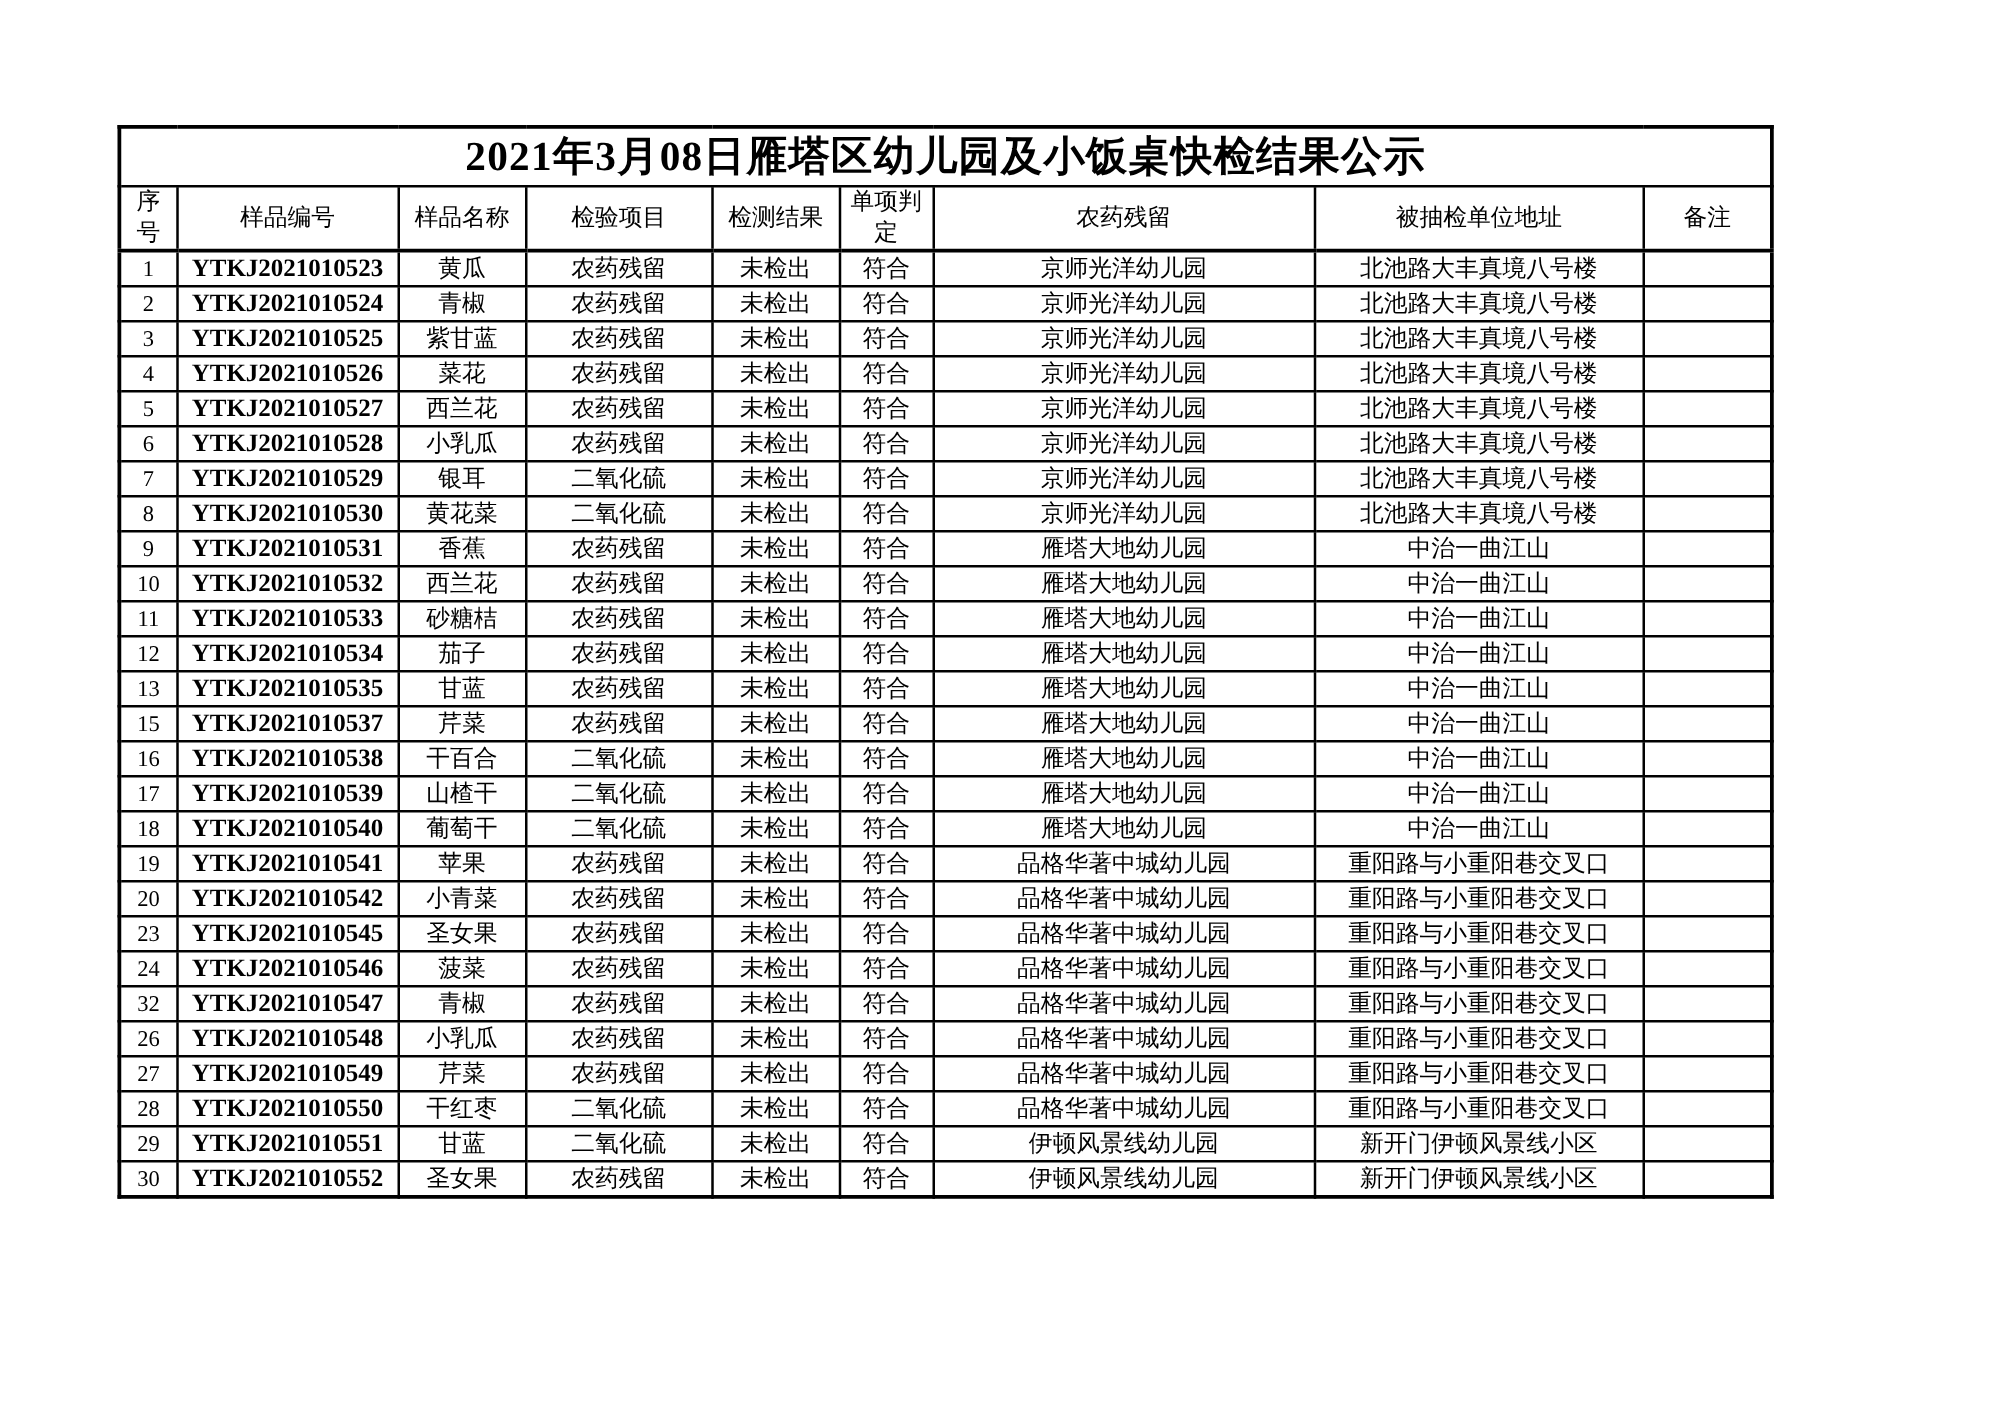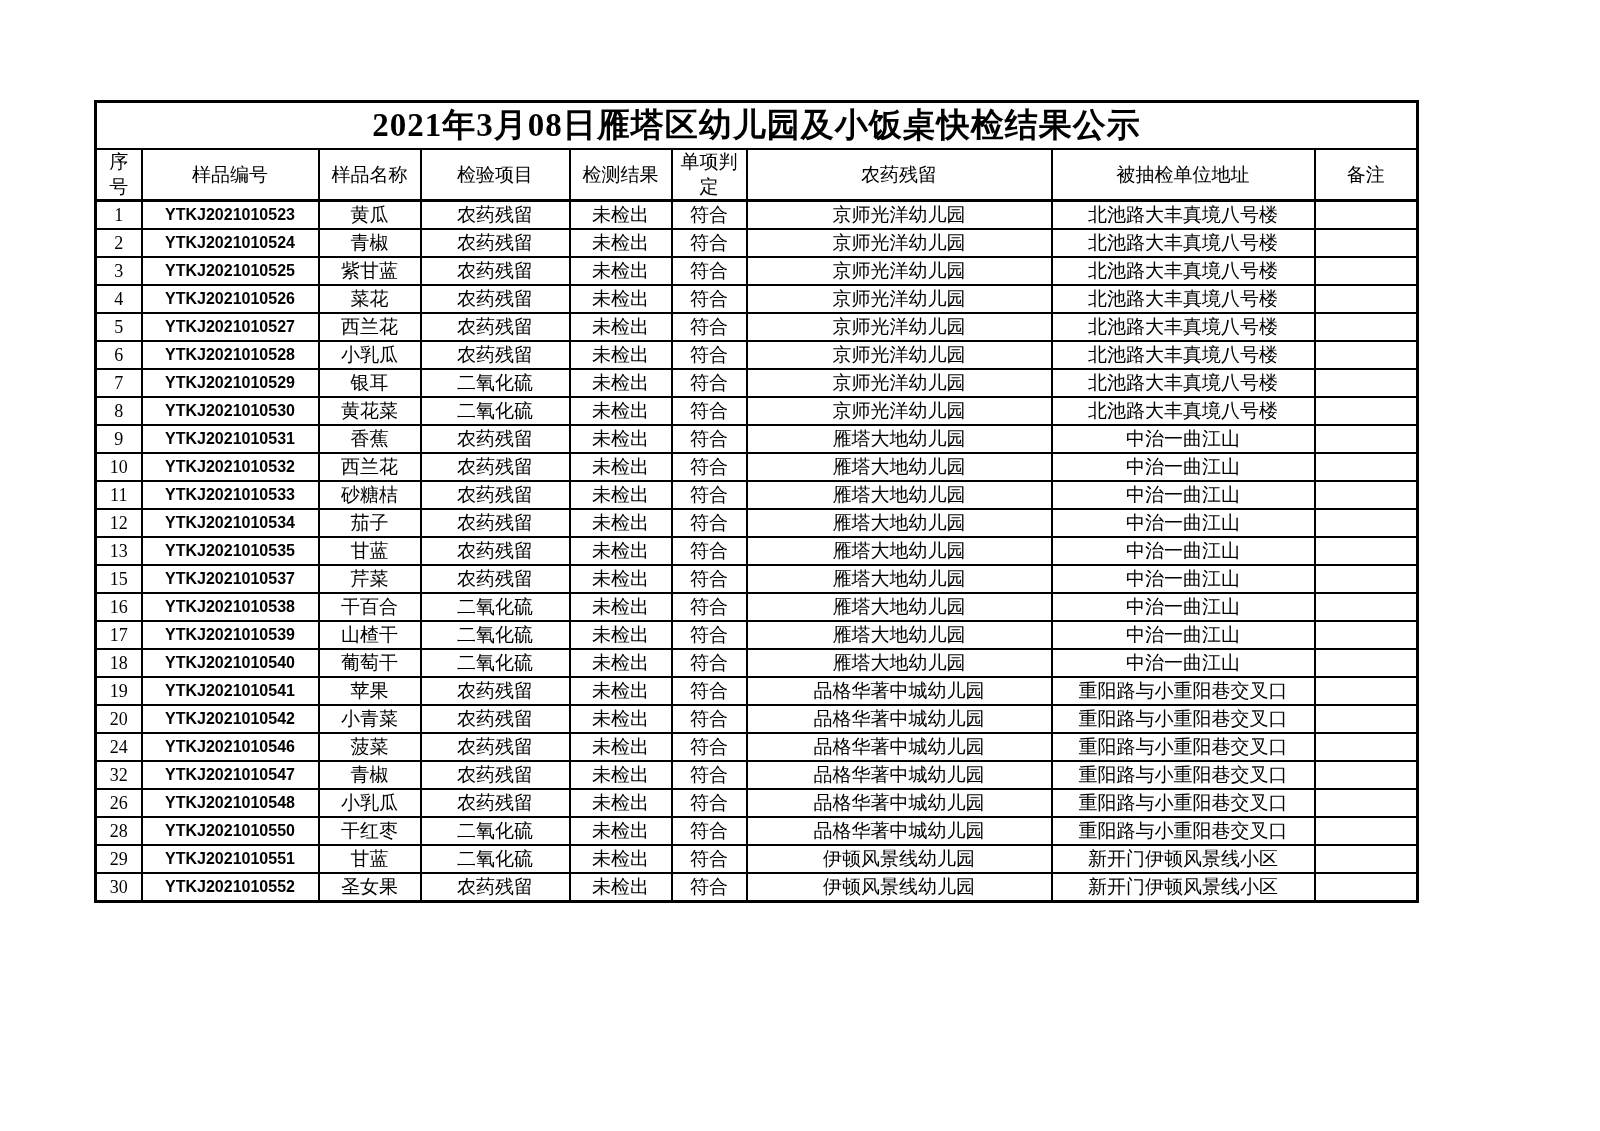--- a/index.html
+++ b/index.html
@@ -79,23 +79,23 @@
     height: 25px;
     font-size: 19px;
     text-align: center;
     vertical-align: middle;
     padding: 0 2px;
     overflow: hidden;
     white-space: nowrap;
     font-family: "Liberation Serif", "DejaVu Serif", serif;
   }
   tbody td.c1 {
-    font-family: Liberation Sans, sans-serif;
+    font-family: Liberation Serif, serif;
     font-weight: bold;
-    font-size: 16px;
+    font-size: 20px;
     letter-spacing: 0px;
   }
   tbody td.c0 {
     font-size: 18px;
   }
 </style>
 </head>
 <body>
 
 <div class="page">
@@ -349,20 +349,31 @@
           <td class="c1">YTKJ2021010542</td>
           <td class="c2">小青菜</td>
           <td class="c3">农药残留</td>
           <td class="c4">未检出</td>
           <td class="c5">符合</td>
           <td class="c6">品格华著中城幼儿园</td>
           <td class="c7">重阳路与小重阳巷交叉口</td>
           <td class="c8"></td>
         </tr>
         <tr>
+          <td class="c0">23</td>
+          <td class="c1">YTKJ2021010545</td>
+          <td class="c2">圣女果</td>
+          <td class="c3">农药残留</td>
+          <td class="c4">未检出</td>
+          <td class="c5">符合</td>
+          <td class="c6">品格华著中城幼儿园</td>
+          <td class="c7">重阳路与小重阳巷交叉口</td>
+          <td class="c8"></td>
+        </tr>
+        <tr>
           <td class="c0">24</td>
           <td class="c1">YTKJ2021010546</td>
           <td class="c2">菠菜</td>
           <td class="c3">农药残留</td>
           <td class="c4">未检出</td>
           <td class="c5">符合</td>
           <td class="c6">品格华著中城幼儿园</td>
           <td class="c7">重阳路与小重阳巷交叉口</td>
           <td class="c8"></td>
         </tr>
@@ -374,20 +385,31 @@
           <td class="c4">未检出</td>
           <td class="c5">符合</td>
           <td class="c6">品格华著中城幼儿园</td>
           <td class="c7">重阳路与小重阳巷交叉口</td>
           <td class="c8"></td>
         </tr>
         <tr>
           <td class="c0">26</td>
           <td class="c1">YTKJ2021010548</td>
           <td class="c2">小乳瓜</td>
+          <td class="c3">农药残留</td>
+          <td class="c4">未检出</td>
+          <td class="c5">符合</td>
+          <td class="c6">品格华著中城幼儿园</td>
+          <td class="c7">重阳路与小重阳巷交叉口</td>
+          <td class="c8"></td>
+        </tr>
+        <tr>
+          <td class="c0">27</td>
+          <td class="c1">YTKJ2021010549</td>
+          <td class="c2">芹菜</td>
           <td class="c3">农药残留</td>
           <td class="c4">未检出</td>
           <td class="c5">符合</td>
           <td class="c6">品格华著中城幼儿园</td>
           <td class="c7">重阳路与小重阳巷交叉口</td>
           <td class="c8"></td>
         </tr>
         <tr>
           <td class="c0">28</td>
           <td class="c1">YTKJ2021010550</td>

